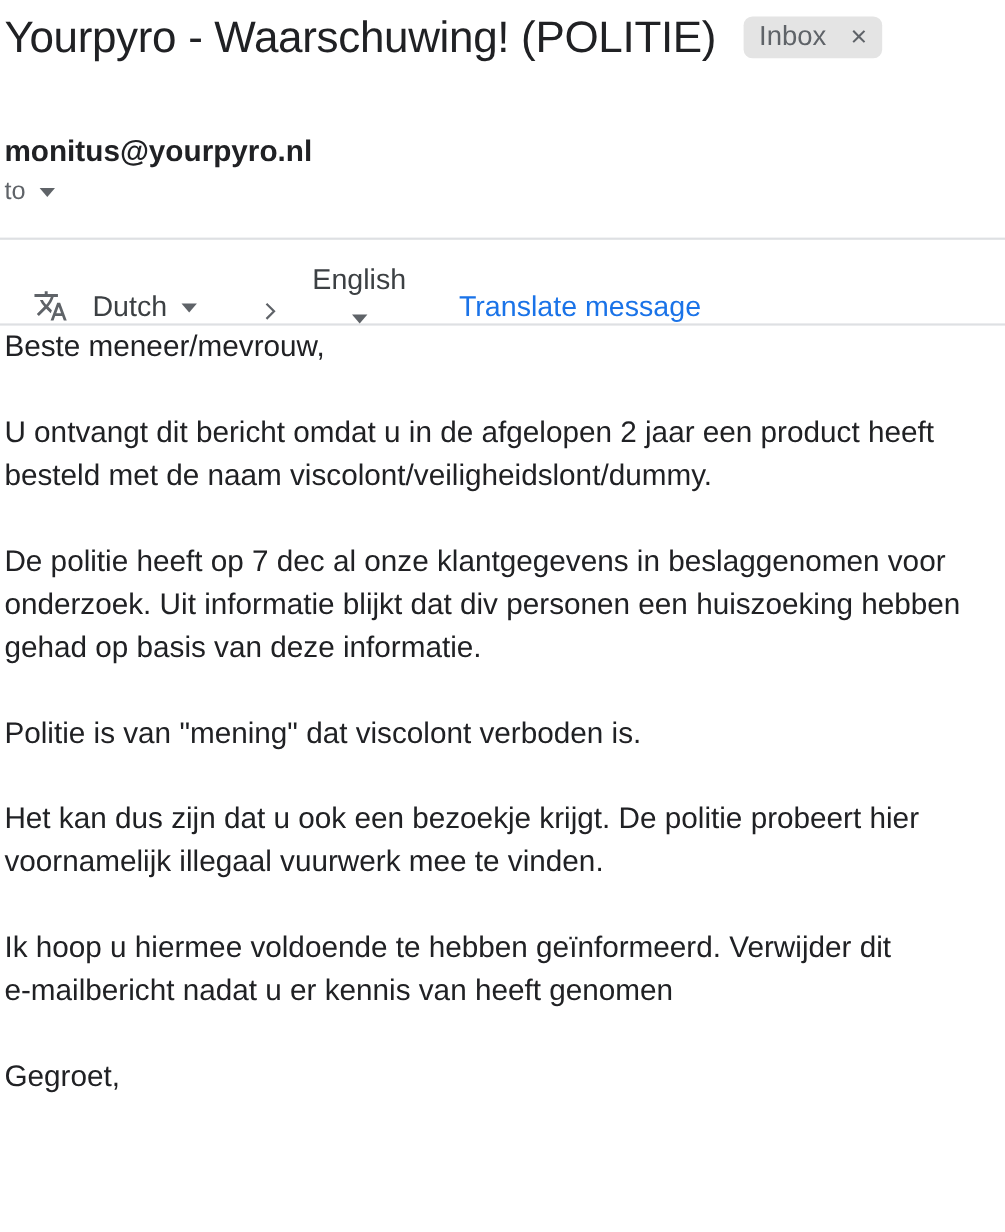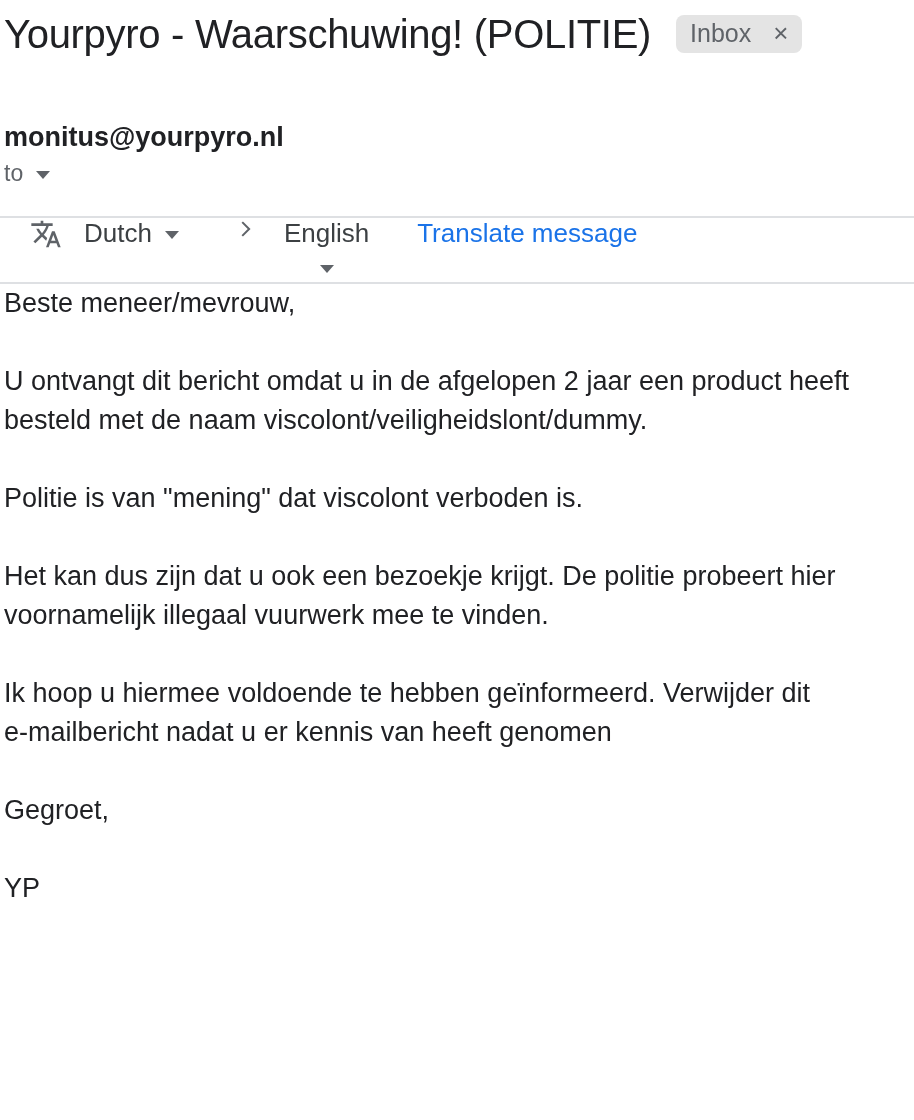--- a/index.html
+++ b/index.html
@@ -75,22 +75,22 @@
   .divider {
     height: 2px;
     background: #dee0e3;
     margin: 0 -14px 0 -8px;
   }
   .divider.top { margin-top: 28px; }
 
   
   .translate-bar {
     display: flex;
-    align-items: flex-start;
-    height: 64px;
+    align-items: flex-end;
+    height: 76px;
   }
   .t-icon { display: inline-flex; margin-left: 26px; }
   .lang {
     display: inline-flex;
     align-items: center;
     gap: 13px;
     font-size: 26px;
     color: #3c4043;
     cursor: pointer;
   }
@@ -163,22 +163,24 @@
 
     <a class="translate-link">Translate message</a>
   </div>
 
   <div class="divider"></div>
 
   <div class="email-body">
       <div class="para">Beste meneer/mevrouw,</div>
       <div class="para">U ontvangt dit bericht omdat u in de afgelopen 2 jaar een product heeft
 besteld met de naam viscolont/veiligheidslont/dummy.</div>
+      <div class="para">De politie heeft op 7 dec al onze klantgegevens in beslaggenomen voor
+onderzoek. Uit informatie blijkt dat div personen een huiszoeking hebben
+gehad op basis van deze informatie.</div>
       <div class="para">Politie is van "mening" dat viscolont verboden is.</div>
       <div class="para">Het kan dus zijn dat u ook een bezoekje krijgt. De politie probeert hier
 voornamelijk illegaal vuurwerk mee te vinden.</div>
       <div class="para">Ik hoop u hiermee voldoende te hebben geïnformeerd. Verwijder dit
 e-mailbericht nadat u er kennis van heeft genomen</div>
       <div class="para">Gegroet,</div>
-      <div class="para">YP</div>
     </div>
 
 </div>
 
 </body></html>

